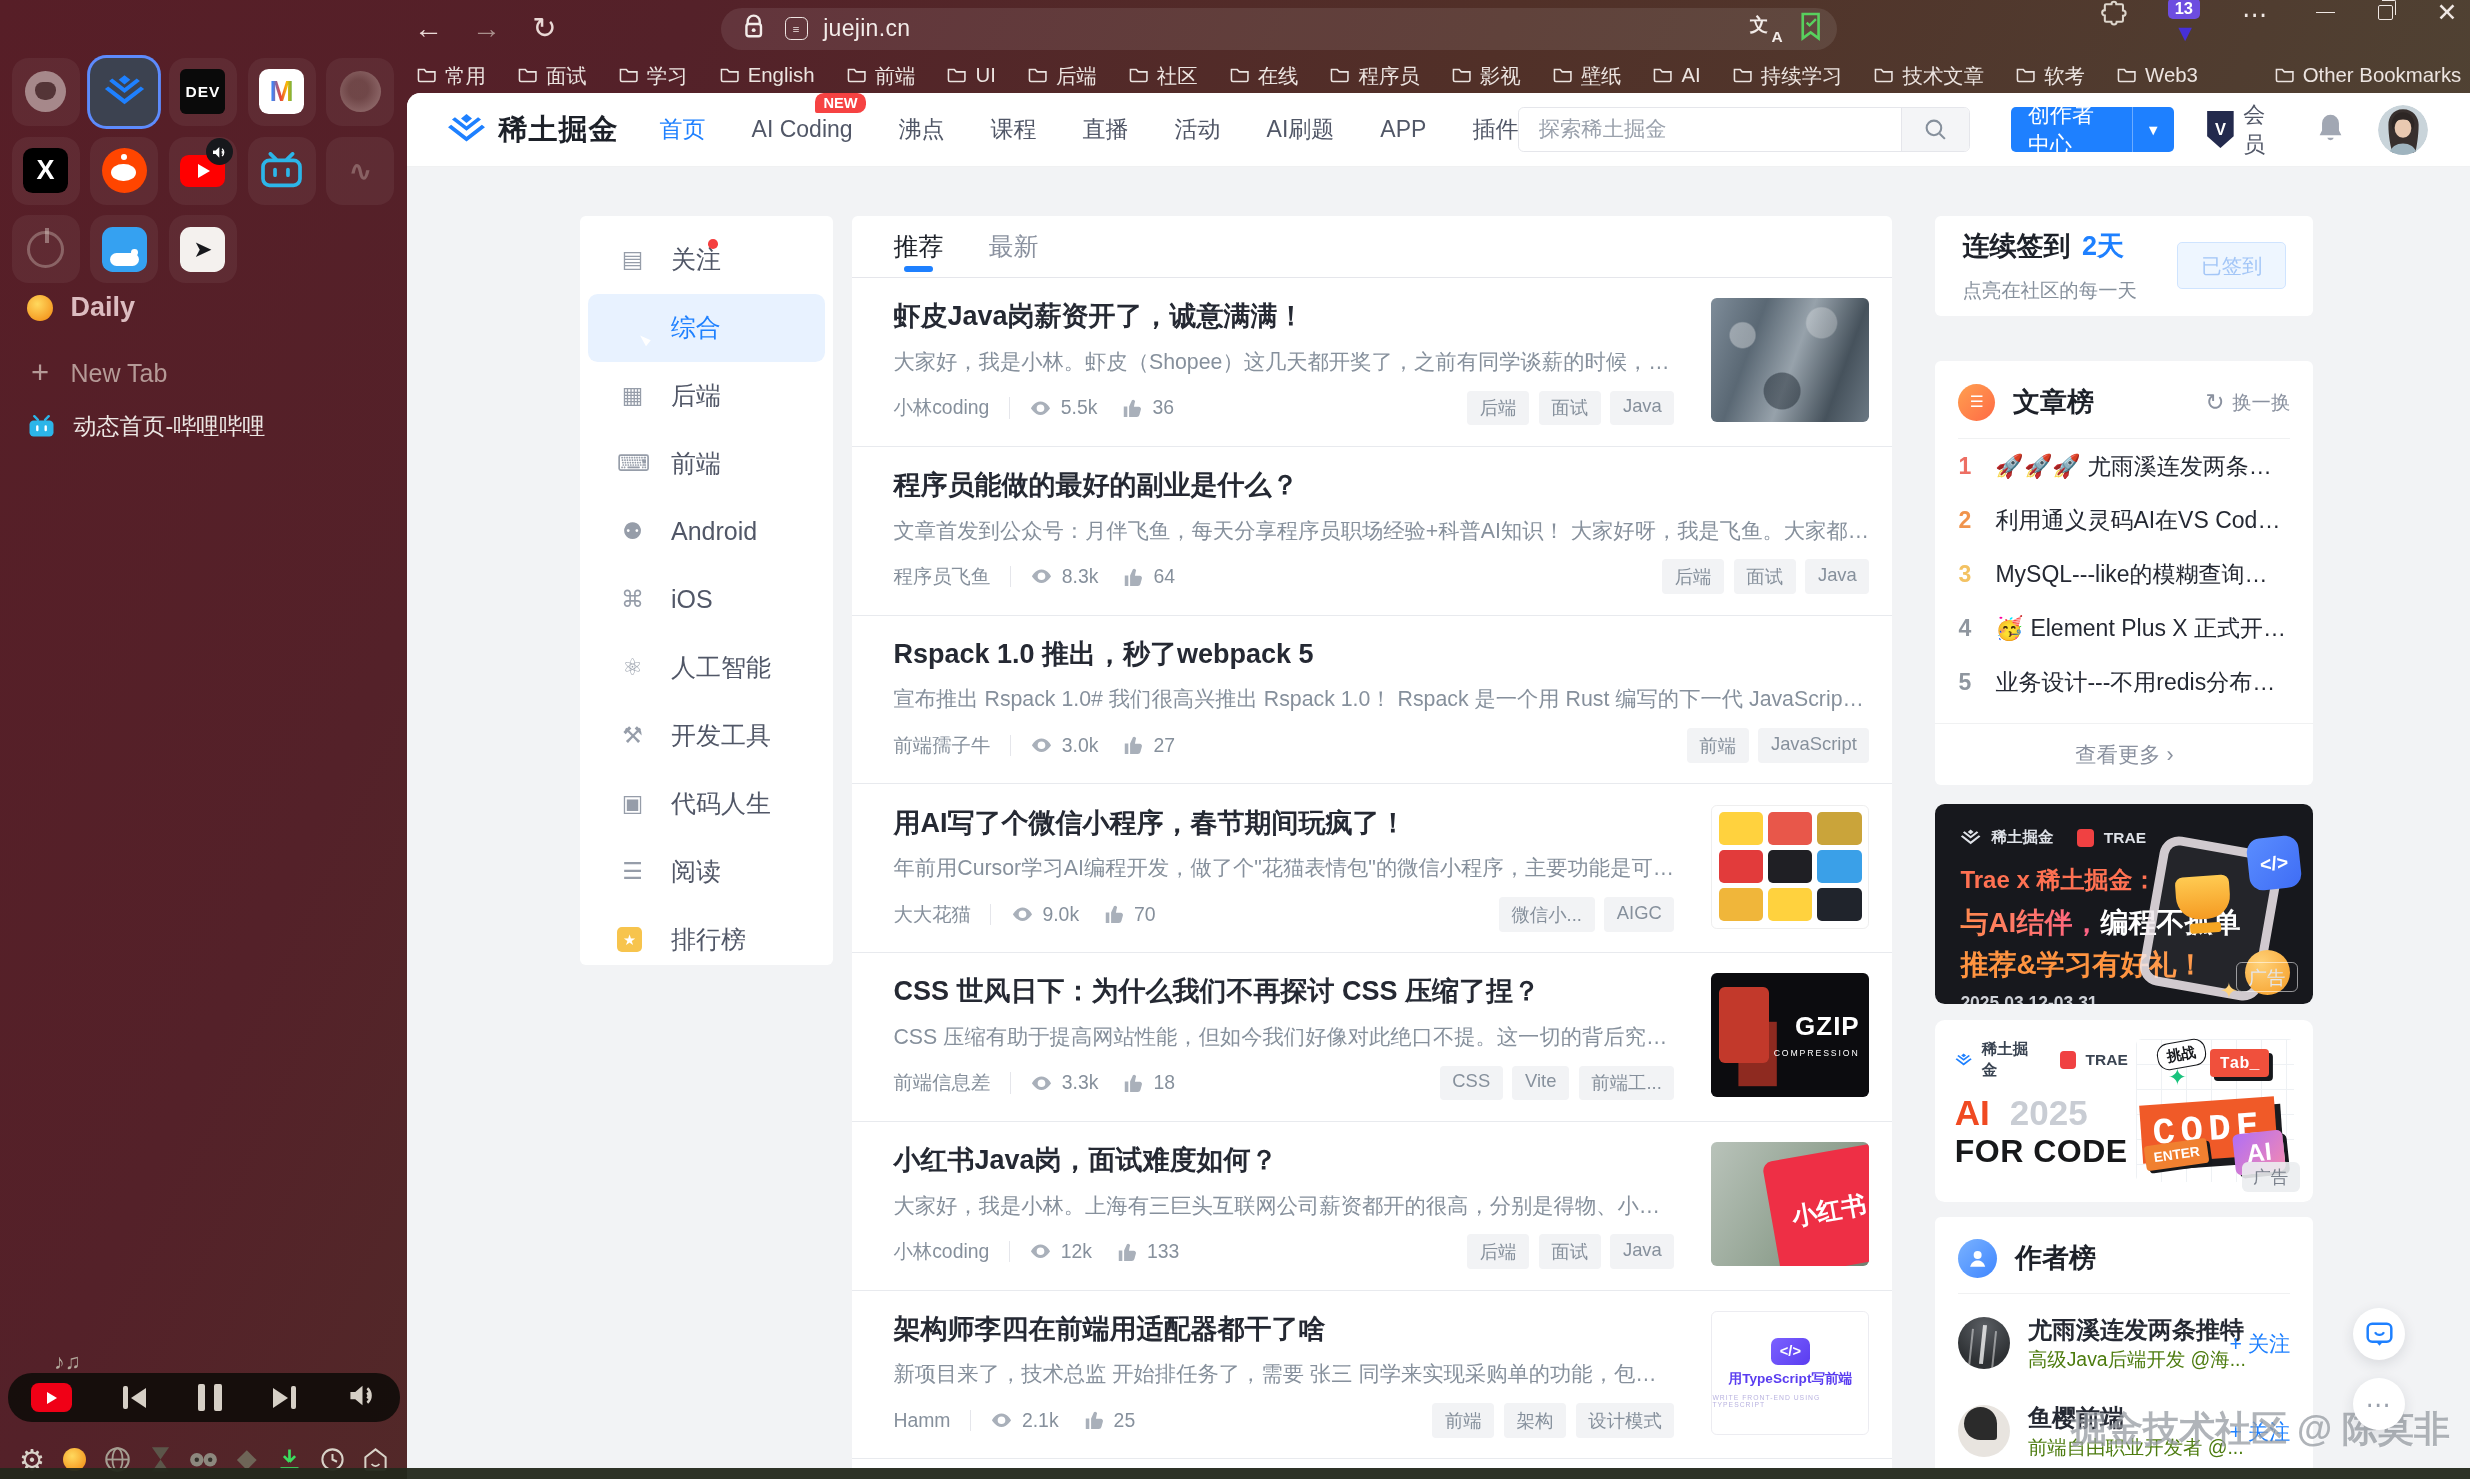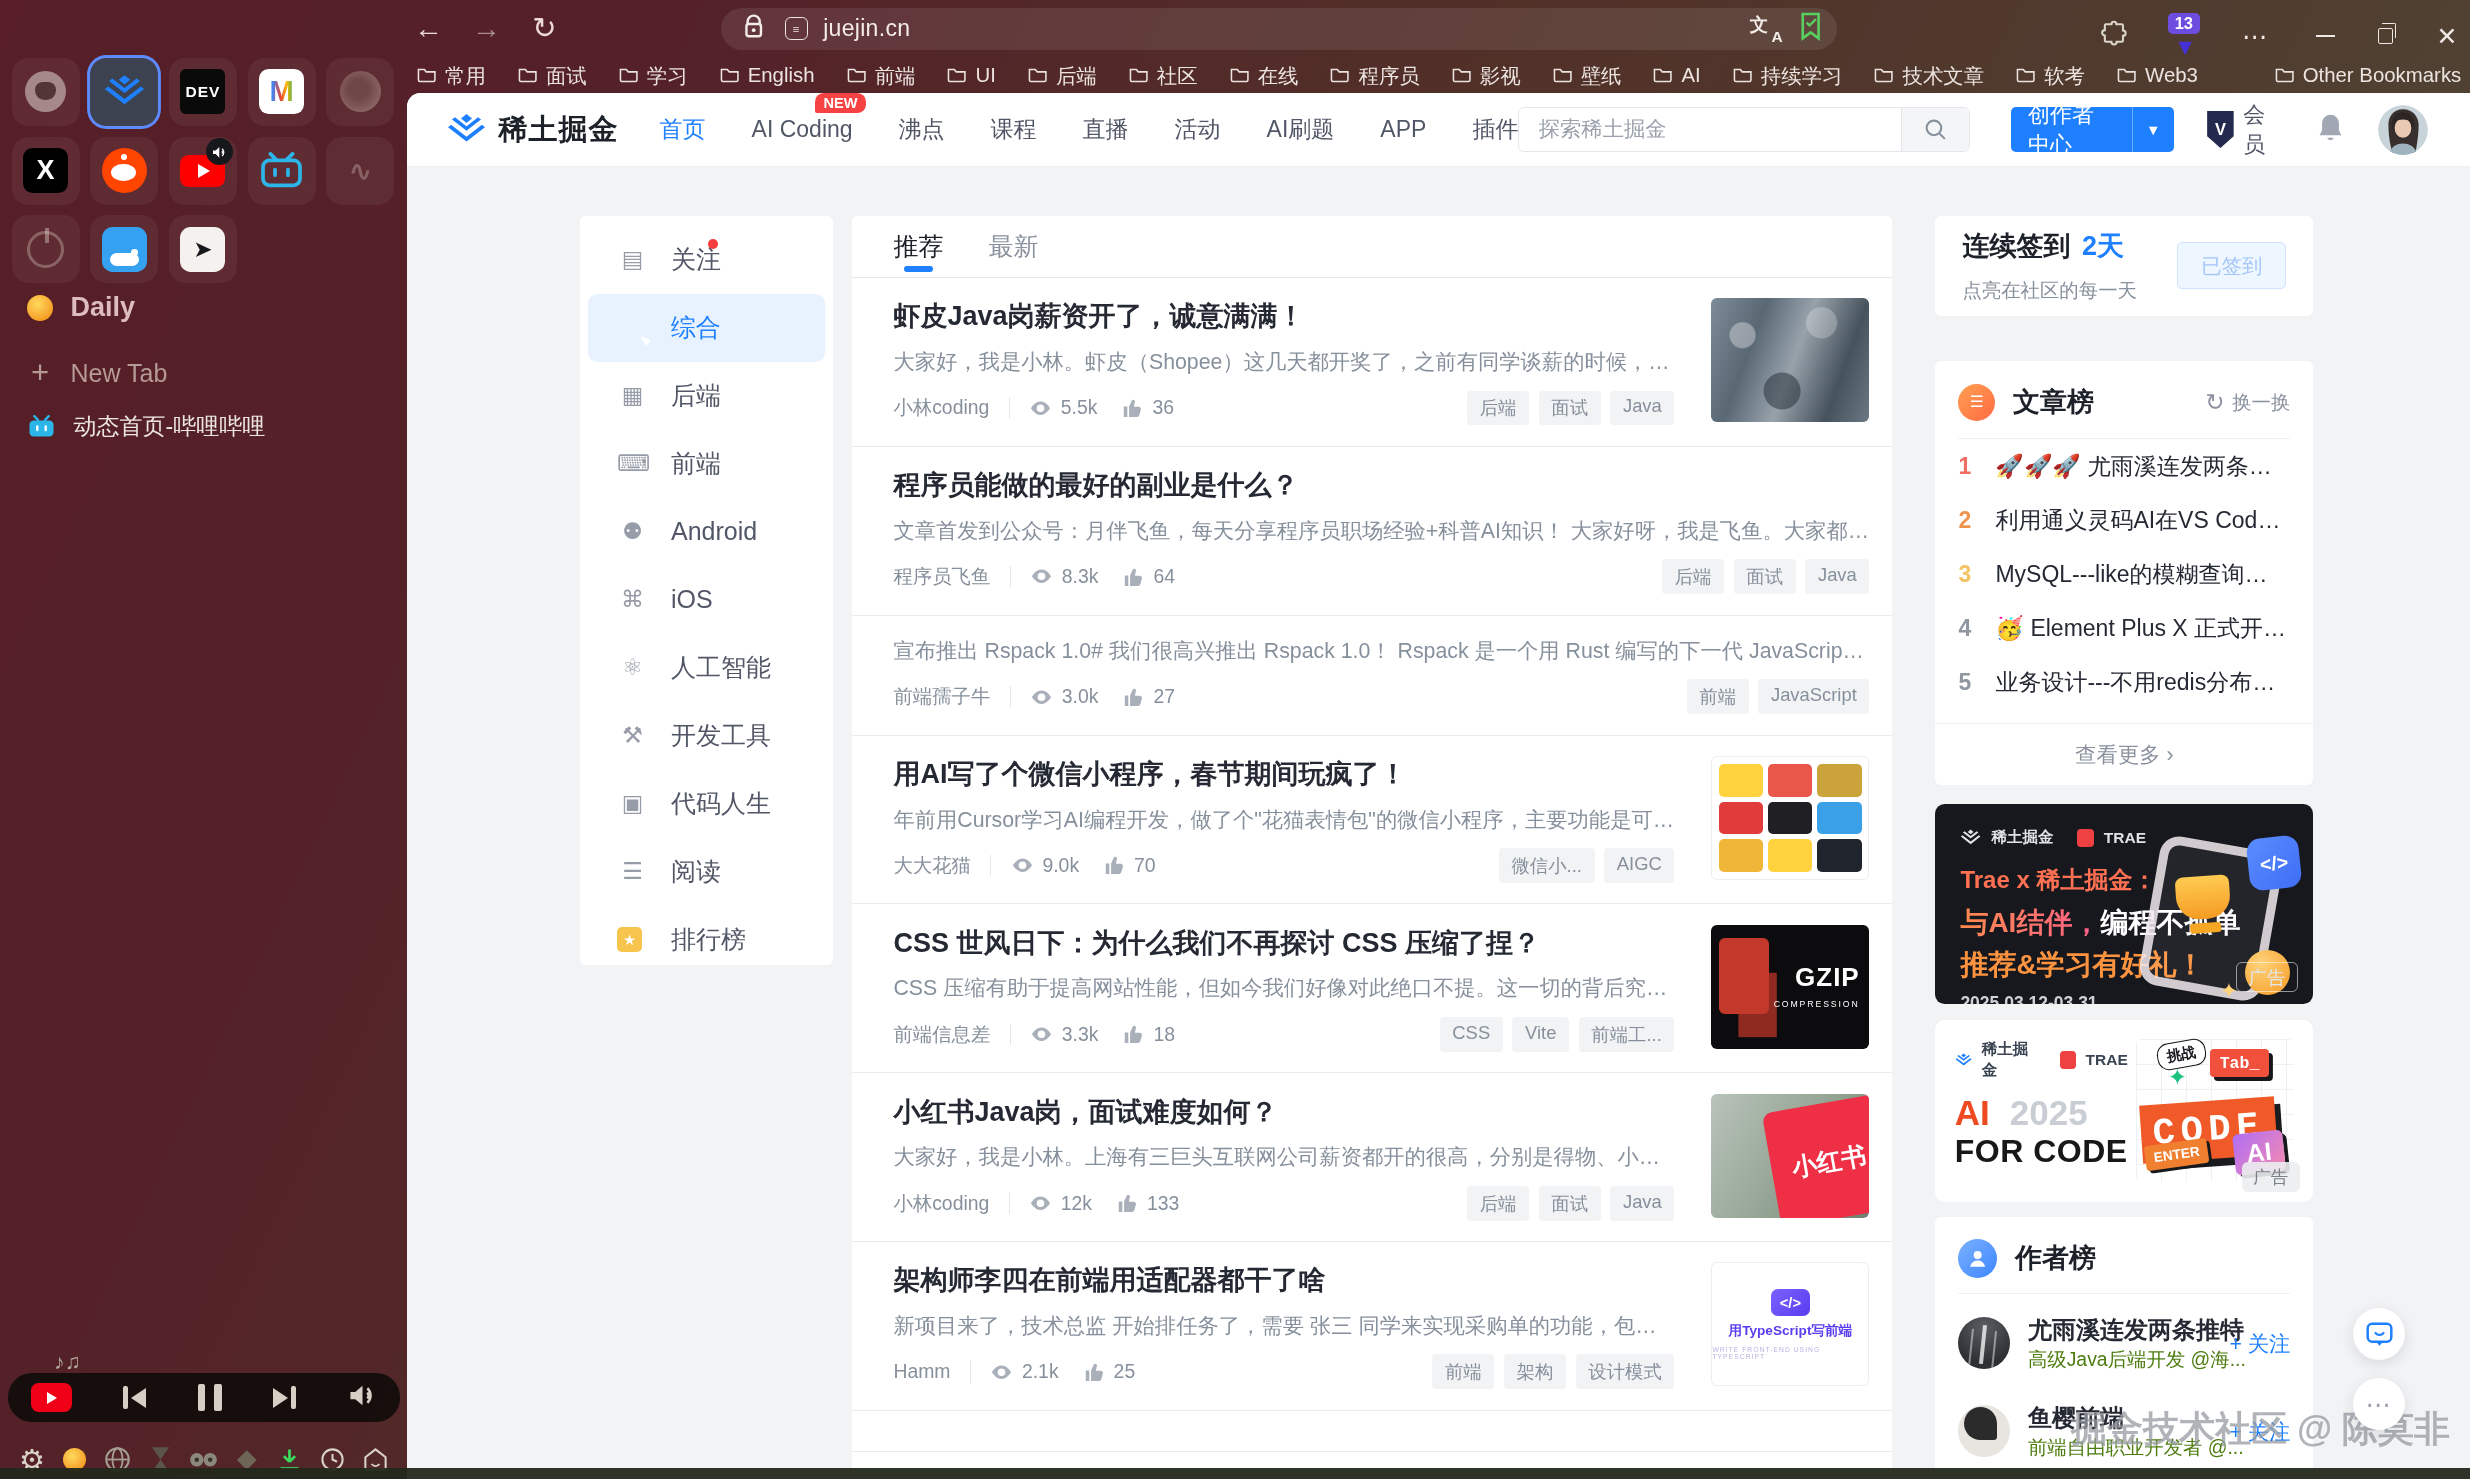--- a/index.html
+++ b/index.html
@@ -15,21 +15,21 @@
   .urlbar { position:absolute; left:721px; top:7.8px; width:1116px; height:42px; border-radius:21.3px;
     background:rgba(255,255,255,.09); display:flex; align-items:center; padding:0 23px; color:#f3ece9; }
   .lock { margin-right:21.3px; }
   .siteico { width:23px; height:23px; border:1.9px solid #efe6e3; border-radius:5.8px; margin-right:15.5px;
     display:flex; align-items:center; justify-content:center; font-size:11.6px; color:#efe6e3; }
   .urltext { font-size:23px; letter-spacing:0.3px; }
   .url-right { position:absolute; right:15.5px; top:0; height:42px; display:flex; align-items:center; gap:17.5px; }
   .transico { color:#f3ece9; font-size:18.4px; font-weight:bold; position:relative; width:33px; height:29px; }
   .transico .zh { position:absolute; left:0; top:-1.9px; }
   .transico .en { position:absolute; right:0; bottom:-2.9px; font-size:15.5px; }
-  .chrome-right { position:absolute; right:13.6px; top:8px; height:56px; display:flex; align-items:center; gap:37px; }
+  .chrome-right { position:absolute; right:13.6px; top:0; height:56px; display:flex; align-items:flex-start; gap:37px; }
   .dlbadge { position:relative; width:39px; height:43px; }
   .dlbadge .num { position:absolute; top:-1.9px; left:1.9px; background:#6d4de0; color:#fff; font-size:16.5px; font-weight:bold;
     padding:1px 6.8px; border-radius:4.9px; }
   .dlbadge .arr { position:absolute; bottom:-3.9px; left:7.8px; color:#4630d8; font-size:23px; font-weight:bold; }
   .winctl { display:flex; align-items:center; gap:43px; margin-left:9.7px; }
   .wmin { width:19.4px; height:1.9px; background:#f0e8e4; }
   .wmax { width:15.5px; height:15.5px; border:1.9px solid #f0e8e4; border-radius:1.9px; position:relative; }
   .wmax::after { content:""; position:absolute; left:2.9px; top:-5.8px; width:13.6px; height:13.6px;
     border-top:1.9px solid #f0e8e4; border-right:1.9px solid #f0e8e4; border-radius:0 1.9px 0 0; }
   .wclose { font-size:25px; color:#f0e8e4; line-height:1; }
@@ -745,20 +745,21 @@
                   <span class="tag">后端</span>
                   <span class="tag">面试</span>
                   <span class="tag">Java</span>
                 </span>
             </div>
           </div>
         </div>
 
         <div class="article">
           <div class="a-main">
+            <div class="a-title">Rspack 1.0 推出，秒了webpack 5</div>
             <div class="a-excerpt">宣布推出 Rspack 1.0# 我们很高兴推出 Rspack 1.0！ Rspack 是一个用 Rust 编写的下一代 JavaScript 捆绑器，兼...</div>
             <div class="a-meta">
               <span>前端孺子牛</span>
                 <span class="vline"></span>
               <span class="mico">
                   <svg width="23" height="16.5" viewBox="0 0 24 16">
                     <path d="M12 1C6 1 2 8 2 8s4 7 10 7 10-7 10-7-4-7-10-7zm0 11a4 4 0 110-8 4 4 0 010 8z" fill="#a9b0ba"></path>
                   </svg>
                 </span>
                 <span class="mnum">3.0k</span>

